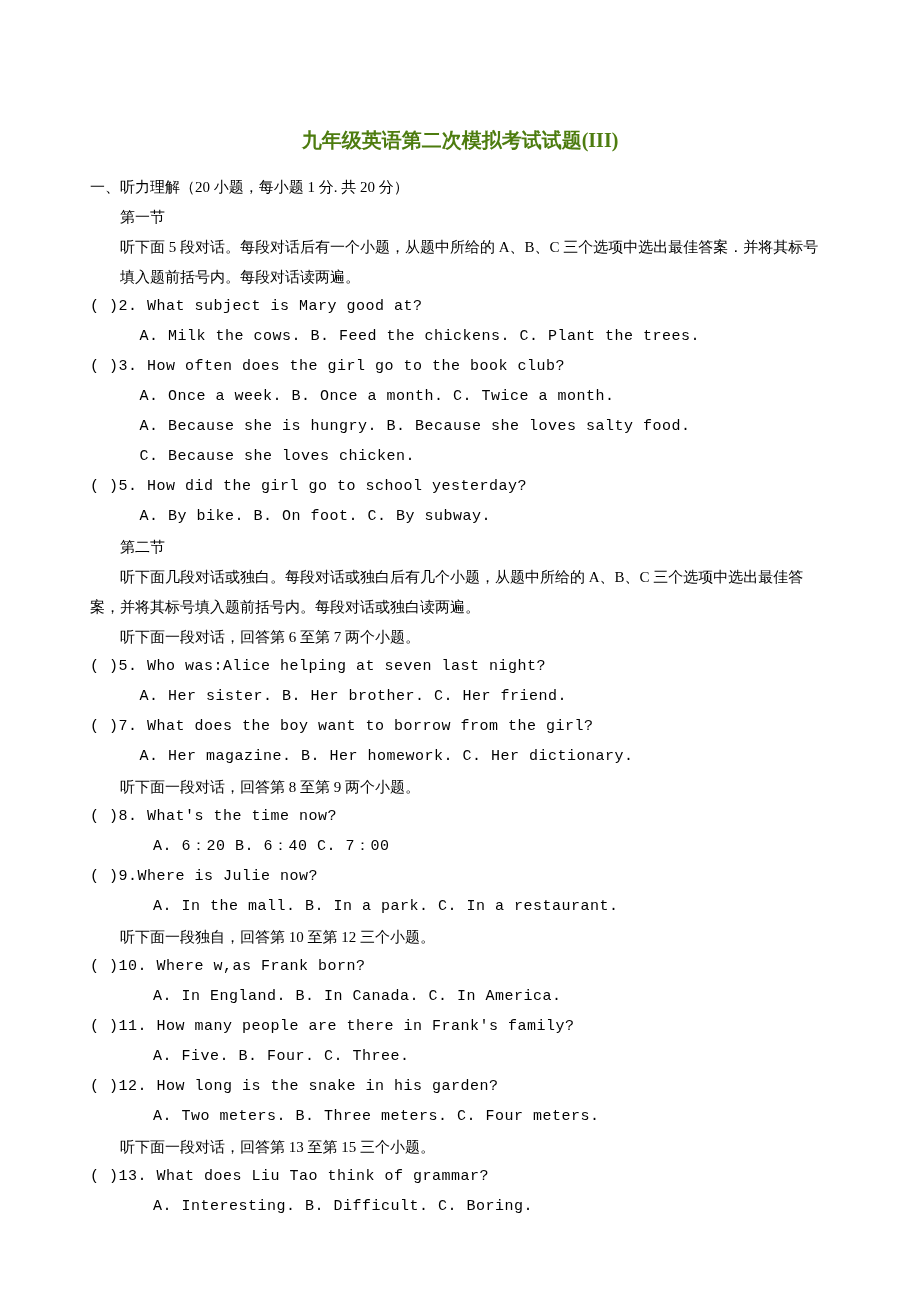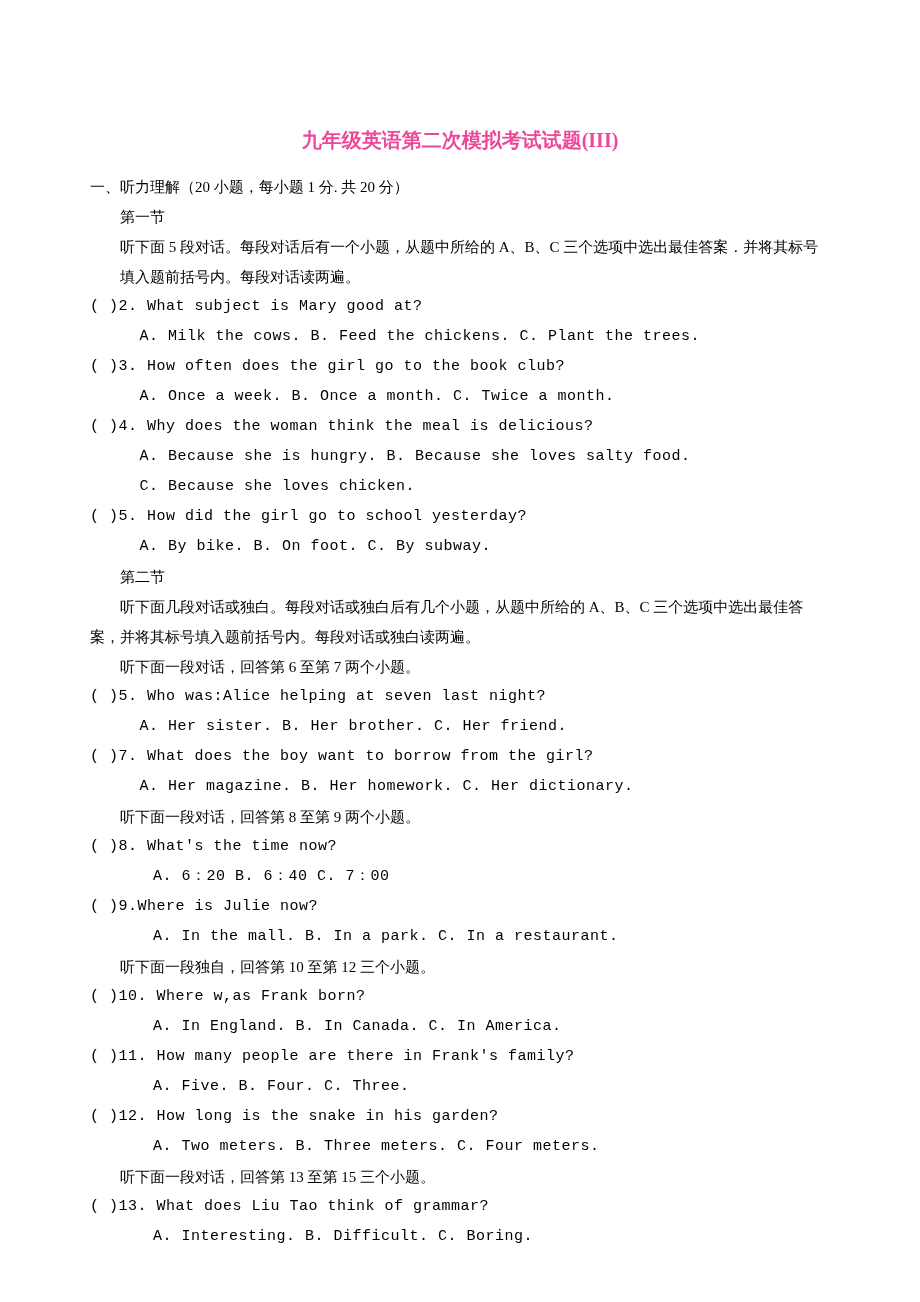--- a/index.html
+++ b/index.html
@@ -13,21 +13,21 @@
     }
     .page {
       width: 920px;
       min-height: 1302px;
       padding: 120px 90px 80px 90px;
       box-sizing: border-box;
     }
     .title {
       text-align: center;
       font-weight: bold;
-      color: #ec4899;
+      color: #4d7c0f;
       font-size: 20px;
       margin-bottom: 12px;
       font-family: "SimSun", "宋体", serif;
     }
     .section-heading {
       margin: 0;
     }
     .indent-1 { padding-left: 2em; }
     .indent-2 { padding-left: 3.3em; }
     .indent-3 { padding-left: 4.2em; }
@@ -48,21 +48,20 @@
     <span style="display:inline-block; text-indent:2em;"></span><span>听下面 5 段对话。每段对话后有一个小题，从题中所给的 A、B、C 三个选项中选出最佳答案．并将其标号填入题前括号内。每段对话读两遍。</span>
   </div>
 
   <div class="q mono">(     )2. What subject is Mary good at?</div>
 
   <div class="opt-line indent-2 mono">A. Milk the cows.        B. Feed the chickens.  C. Plant the trees.</div>
 
   <div class="q mono">(     )3. How often does the girl go to the book club?</div>
   <div class="opt-line indent-2 mono">A. Once a week.        B. Once a month.    C. Twice a month.</div>
 
-  <div class="q mono">(     )4. Why does the woman think the meal is delicious?</div>
   <div class="opt-line indent-2 mono">A.  Because she is hungry.       B.  Because she loves salty food.</div>
   <div class="opt-line indent-2 mono">C. Because she loves chicken.</div>
 
   <div class="q mono">(     )5. How did the girl go to school yesterday?</div>
   <div class="opt-line indent-2 mono">A. By bike.       B. On foot.        C. By subway.</div>
 
   <div class="indent-1">第二节</div>
   <div style="text-indent:2em;">
     <span>听下面几段对话或独白。每段对话或独白后有几个小题，从题中所给的 A、B、C 三个选项中选出最佳答案，并将其标号填入题前括号内。每段对话或独白读两遍。</span>
   </div>

